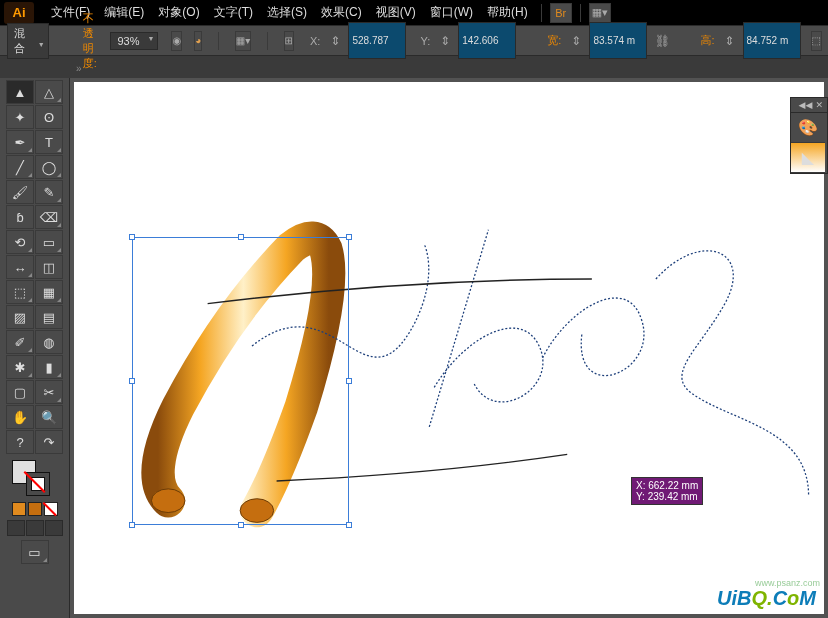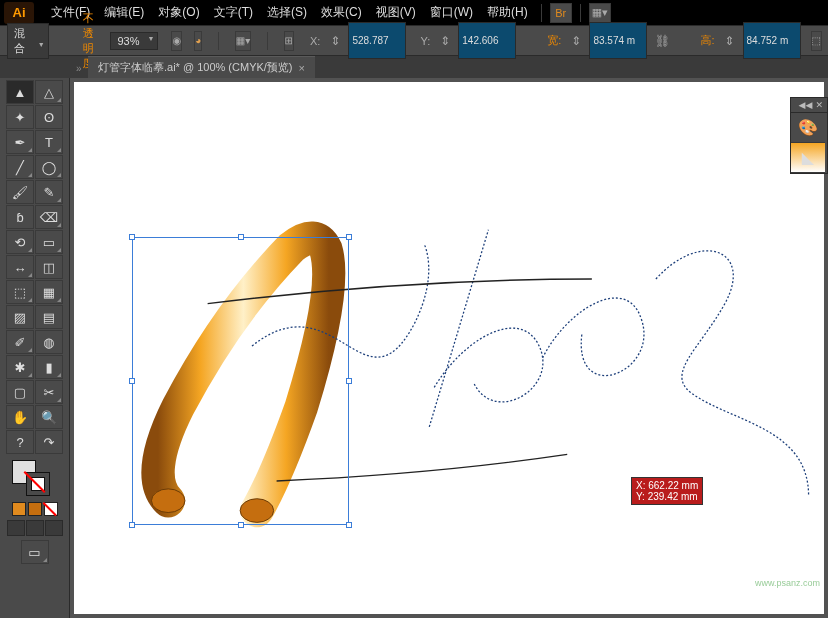--- a/index.html
+++ b/index.html
@@ -34,21 +34,21 @@
     .swstroke::after { content: ""; position: absolute; top: -2px; left: -2px; width: 130%; height: 2px; background: red; transform: rotate(45deg); transform-origin: 0 0; }
     .swaprow { width: 58px; display: flex; justify-content: space-between; padding: 0 6px; margin-top: 0; }
     .miniswatch { width: 14px; height: 14px; border: 1px solid #222; }
     .sw1 { background: #e08a1e; } .sw2 { background: #c56e0f; } .sw3 { background: #fff; position: relative; }
     .sw3::after{content:"";position:absolute;top:-1px;left:-1px;width:18px;height:2px;background:red;transform:rotate(45deg);transform-origin:0 0;}
     .modes { display: flex; gap: 1px; margin-top: 4px; }
     .modebtn { width: 18px; height: 16px; background: #3a3a3a; border: 1px solid #2a2a2a; }
     .canvas { flex: 1; background: #fff; margin: 4px; position: relative; overflow: hidden; }
     .bbox { position: absolute; border: 1px solid #3b7dd8; }
     .handle { position: absolute; width: 6px; height: 6px; background: #fff; border: 1px solid #3b7dd8; }
-    .tooltip { position: absolute; background: #b91c1c; color: #fff; font-size: 10px; padding: 2px 4px; border: 1px solid #333; }
+    .tooltip { position: absolute; background: #701a75; color: #fff; font-size: 10px; padding: 2px 4px; border: 1px solid #333; }
     .rpanel { position: absolute; right: 0; top: 97px; width: 38px; background: #4a4a4a; border: 1px solid #2a2a2a; }
     .rpanel .hdr { display: flex; justify-content: flex-end; gap: 3px; font-size: 9px; padding: 2px 4px; color: #bbb; border-bottom:1px solid #2a2a2a;}
     .rpanel .ico { width: 34px; height: 30px; display: flex; align-items: center; justify-content: center; font-size: 16px; color: #ddd; border-bottom:1px solid #3a3a3a;}
     .watermark { position: absolute; right: 8px; bottom: 4px; font-weight: bold; font-style: italic; font-size: 20px; color: #0d7db8; }
     .watermark .dot{color:#7fb400;}
     .wm2 { position: absolute; right: 4px; bottom: 26px; font-size: 9px; color: #9c9; }
   </style>
 </head>
 <body>
 
@@ -90,24 +90,20 @@
   <input class="opt-input" value="83.574 m" style="">
   <div class="linkicon">⛓</div>
   <span class="opt-label">高:</span>
   <div class="linkicon">⇕</div>
   <input class="opt-input" value="84.752 m" style="">
   <div class="opt-icon">⬚</div>
 </div>
 
 <div class="tabstrip">
   <div class="tabstrip-hold">»</div>
-  <div class="tab">
-    <span>灯管字体临摹.ai* @ 100% (CMYK/预览)</span>
-    <span class="tab-close">×</span>
-  </div>
 </div>
 
 <div class="workrow">
   <div class="toolcol">
     <div class="toolgrid">
       <div class="tool sel">
           <span>▲</span>
         </div>
       <div class="tool">
           <span>△</span>
@@ -255,20 +251,23 @@
       <div class="handle" style="left:50%; bottom:-4px; margin-left:-3px;"></div>
       <div class="handle" style="right:-4px; bottom:-4px;"></div>
     </div>
 
     <div class="tooltip" style="left:557px; top:395px;">
       <div>X: 662.22 mm</div>
       <div>Y: 239.42 mm</div>
     </div>
 
     <div class="wm2">www.psanz.com</div>
+    <div class="watermark">
+      <span>UiB</span><span class="dot">Q.</span><span>C</span><span class="dot">o</span><span>M</span>
+    </div>
   </div>
 </div>
 
 <div class="rpanel">
   <div class="hdr">
       <span>◀◀</span>
       <span>✕</span>
     </div>
   <div class="ico">🎨</div>
   <div class="ico" style="background:linear-gradient(#f5a623,#fff);">◣</div>

